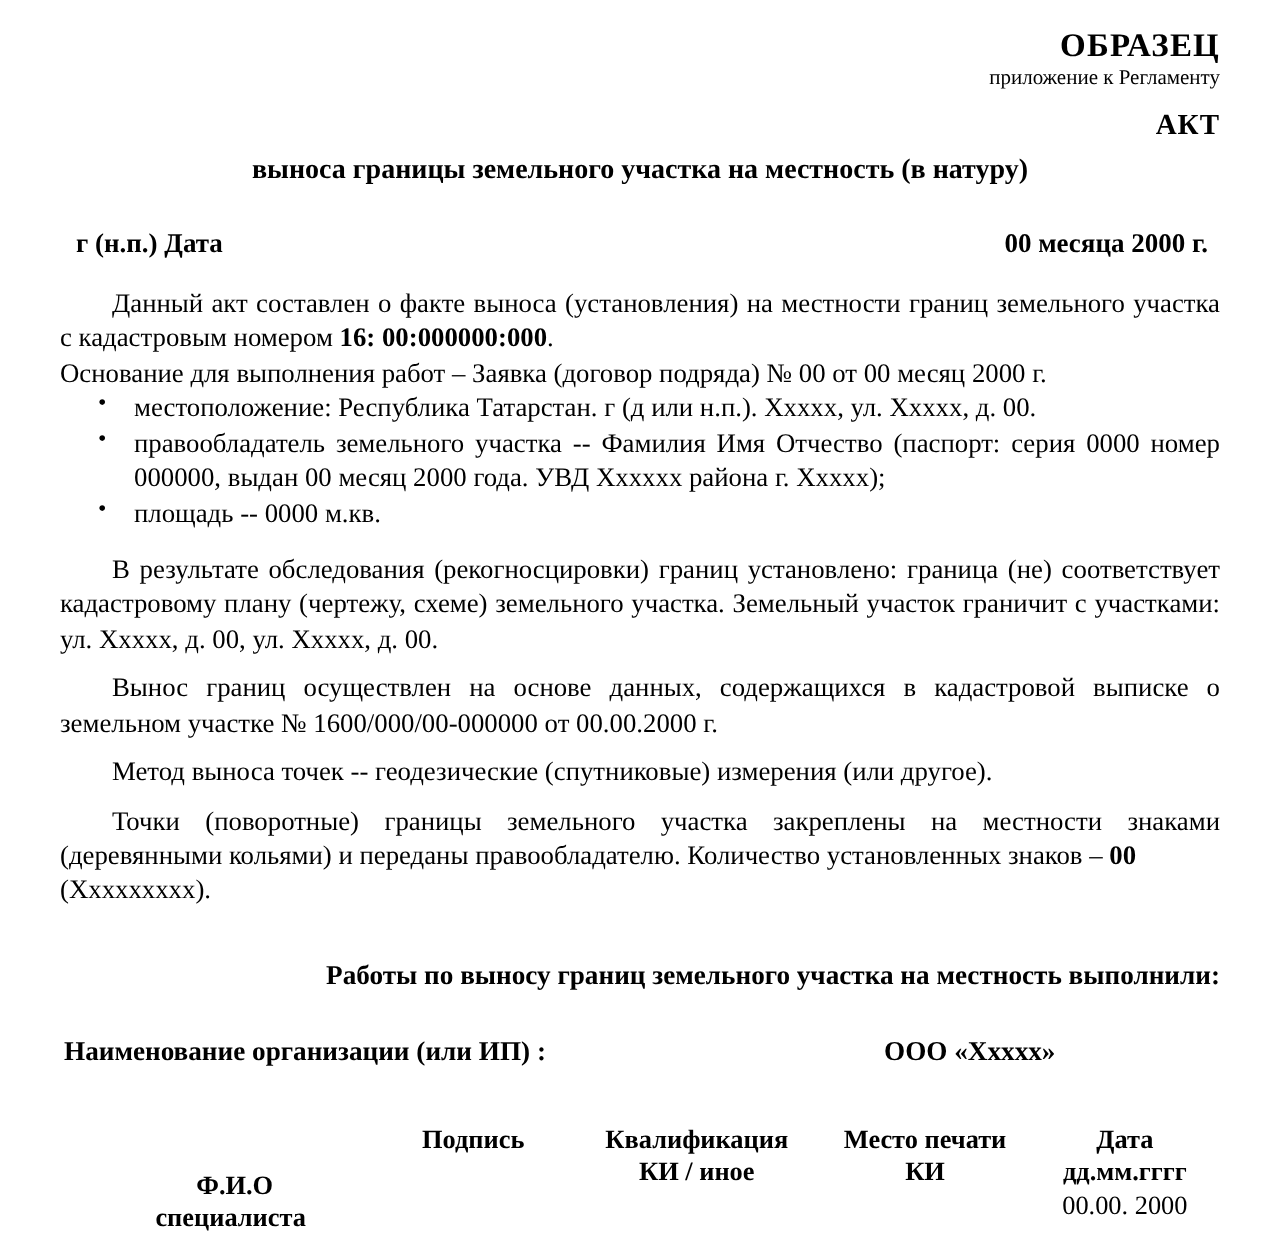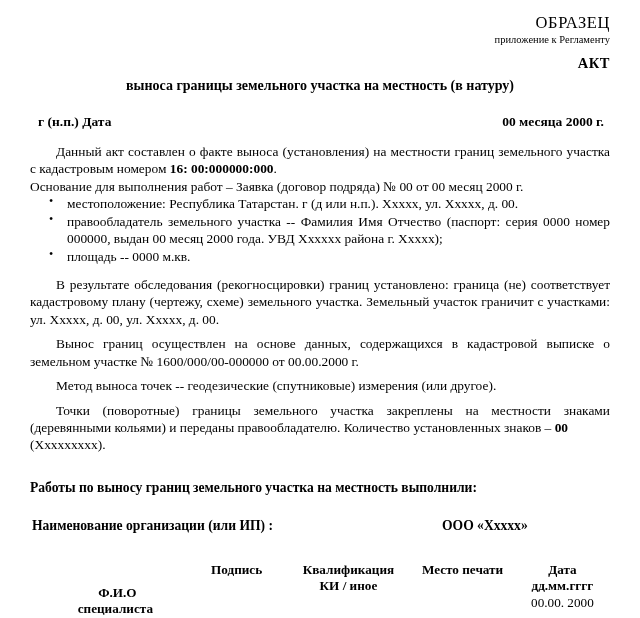--- a/index.html
+++ b/index.html
@@ -24,21 +24,21 @@
     padding: 14px 30px 0 30px;
     background: #ffffff;
   }
 
   
   .header-right {
     text-align: right;
     line-height: 1.15;
   }
   .stamp-word {
-    font-weight: normal;
+    font-weight: bold;
     font-size: 16.5px;
     letter-spacing: 0.6px;
   }
   .stamp-sub {
     font-size: 10.5px;
     font-weight: normal;
     margin-top: 1px;
   }
 
   
@@ -108,21 +108,21 @@
     font-size: 12px;
   }
 
   .gap-s { height: 7px; }
   .gap-m { height: 11px; }
 
   
   .perf-heading {
     font-weight: bold;
     font-size: 13.6px;
-    text-align: left;
+    text-align: right;
     margin-top: 26px;
   }
   .org-row {
     display: flex;
     font-weight: bold;
     font-size: 13.6px;
     margin-top: 22px;
     padding-left: 2px;
   }
   .org-label { width: 410px; }
@@ -220,20 +220,21 @@
     <div class="sig-col c2">
       <span class="sig-l1">Подпись</span>
       <span class="sig-l2"></span>
     </div>
     <div class="sig-col c3">
       <span class="sig-l1">Квалификация</span>
       <span class="sig-l2">КИ / иное</span>
     </div>
     <div class="sig-col c4">
       <span class="sig-l1">Место печати</span>
+      <span class="sig-l2">КИ</span>
     </div>
     <div class="sig-col c5">
       <span class="sig-l1">Дата</span>
       <span class="sig-l2">дд.мм.гггг</span>
       <span class="sig-l3">00.00. 2000</span>
     </div>
   </div>
 
 </div>
 

